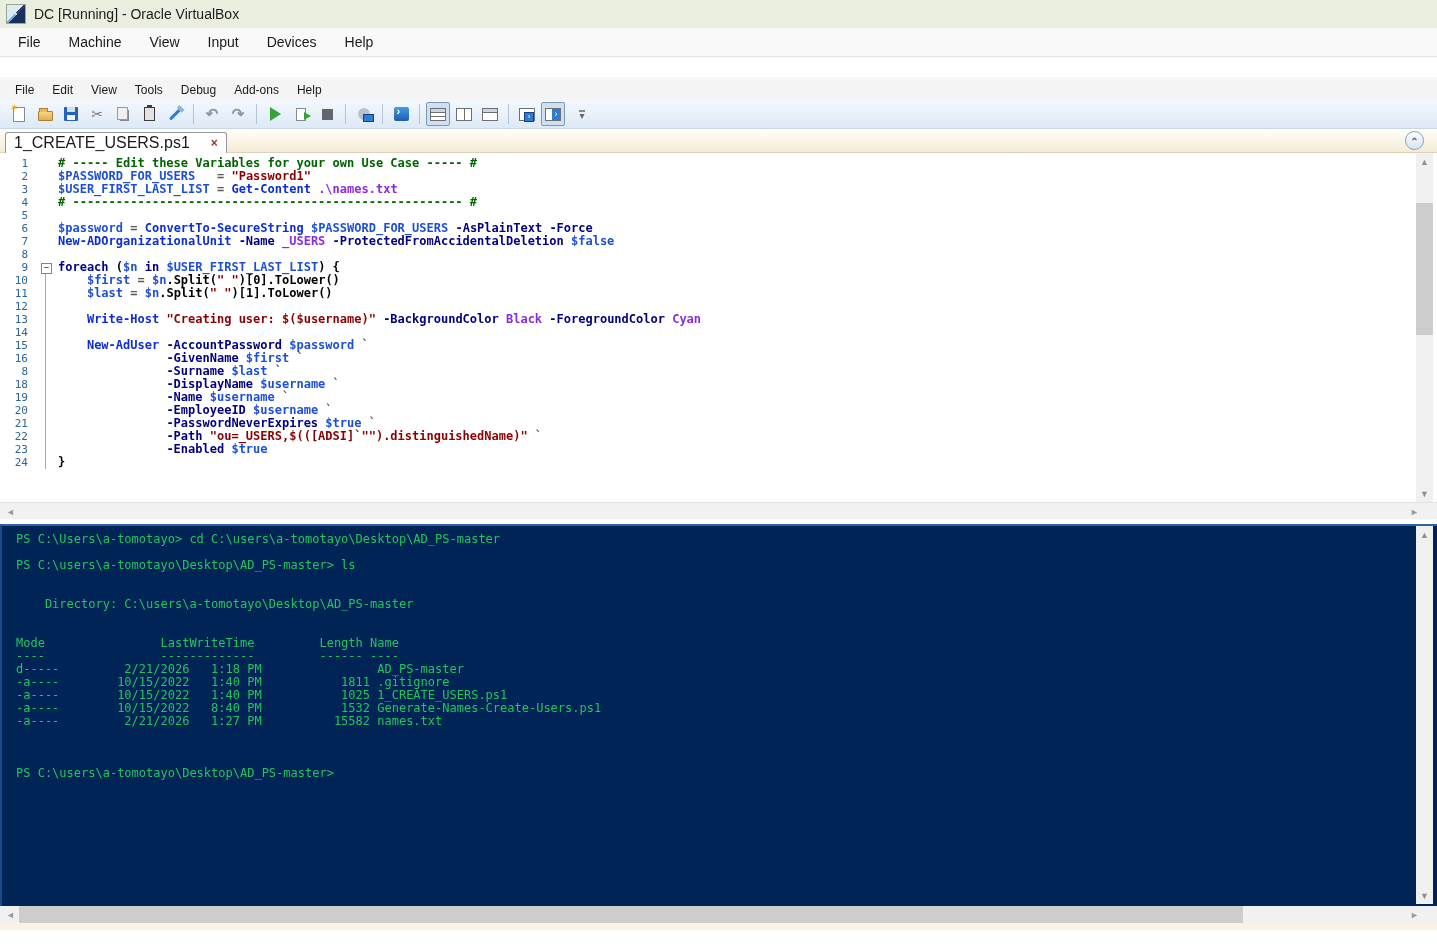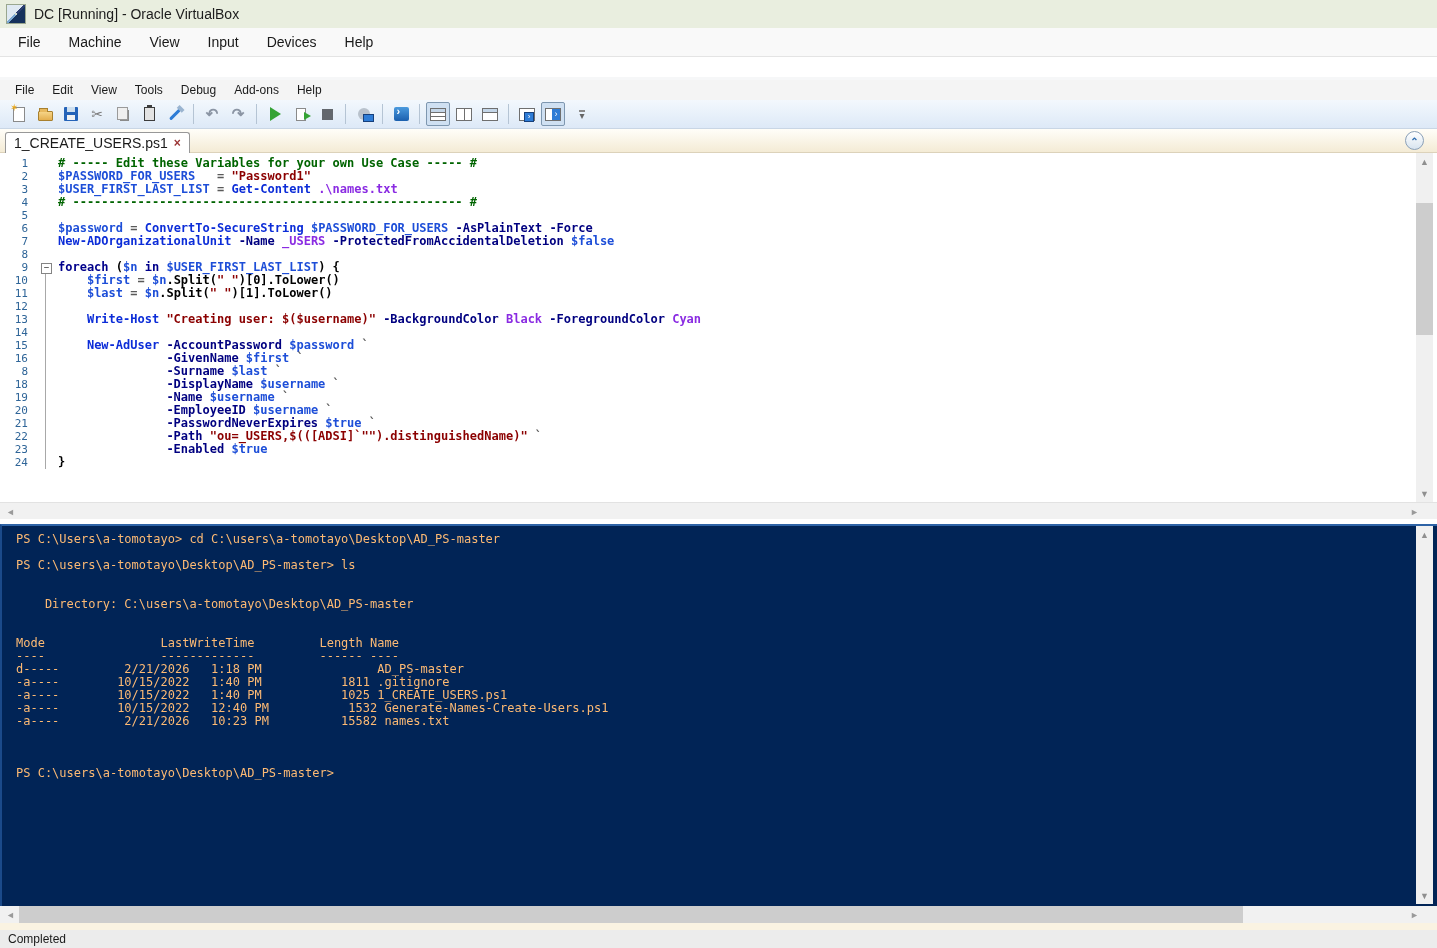--- a/index.html
+++ b/index.html
@@ -81,21 +81,21 @@
     background:#2e7cd6; color:#fff; font-size:9px; line-height:11px; text-align:center; }
   .overflow { margin-left:4px; }
   .overflow .glyph { font-size:10px; color:#666; border-top:2px solid #8a8a8a; padding-top:0px; line-height:7px; }
 
   
   #tabbar { position:absolute; left:0; top:129px; width:100%; height:24px;
     background:linear-gradient(#fffef9,#f4ebd5); border-bottom:1px solid #dcd2ba; }
   #tab-active { position:absolute; left:5px; top:3px; height:21px; background:#fff;
     border:1px solid #989898; border-bottom:none; border-radius:3px 3px 0 0;
     display:flex; align-items:center; padding:0 8px; }
-  #tab-label { font-size:14px; color:#1a1a1a; margin-right:6px; }
+  #tab-label { font-size:16px; color:#1a1a1a; margin-right:21px; }
   #tab-close { font-size:12px; color:#9b3434; font-weight:bold; cursor:default; }
   #collapse-btn { position:absolute; right:13px; top:2px; width:19px; height:19px; border-radius:50%;
     border:1px solid #8aa0b8; background:linear-gradient(#ffffff,#d8e4ef);
     display:flex; align-items:center; justify-content:center; }
   #collapse-btn span { color:#2f6db0; font-size:10px; font-weight:bold; line-height:8px; transform:translateY(1px); }
 
   
   #editor { position:absolute; left:0; top:153px; width:100%; height:349px; background:#fff; overflow:hidden; }
   #code { position:absolute; left:0; top:4px; font-family:"DejaVu Sans Mono", monospace; font-size:12px; }
   .code-line { height:13px; line-height:13px; display:flex; white-space:pre; }
@@ -120,21 +120,21 @@
   .h-right { position:absolute; right:14px; top:0; width:17px; height:17px; color:#9a9a9a; font-size:9px;
     display:flex; align-items:center; justify-content:center; }
 
   
   #splitter { position:absolute; left:0; top:519px; width:100%; height:5px; background:#fff; }
 
   
   #console { position:absolute; left:0; top:524px; width:100%; height:382px;
     background:#012456; border-top:2px solid #2e63a6; border-left:2px solid #1b4a8a; }
   #console-text { position:absolute; left:14px; top:7px; font-family:"DejaVu Sans Mono", monospace;
-    font-size:12px; color:#fdba74; }
+    font-size:12px; color:#22c55e; }
   .con-line { height:13px; line-height:13px; white-space:pre; }
   #console-vscroll { right:4px; top:526px; height:378px; }
   #console-hscroll { top:906px; }
   #console-hthumb { position:absolute; left:19px; top:0; width:1224px; height:17px; background:#cdcdcd; }
 
   
   #cream-strip { position:absolute; left:0; top:923px; width:100%; height:7px; background:#faf3e2; }
   #statusbar { position:absolute; left:0; top:930px; width:100%; height:18px; background:#ececec;
     display:flex; align-items:center; padding-left:8px; }
   #status-text { font-size:12px; color:#1a1a1a; }
@@ -302,39 +302,36 @@
         <div class="con-line"></div>
         <div class="con-line"></div>
         <div class="con-line">    Directory: C:\users\a-tomotayo\Desktop\AD_PS-master</div>
         <div class="con-line"></div>
         <div class="con-line"></div>
         <div class="con-line">Mode                LastWriteTime         Length Name</div>
         <div class="con-line">----                -------------         ------ ----</div>
         <div class="con-line">d-----         2/21/2026   1:18 PM                AD_PS-master</div>
         <div class="con-line">-a----        10/15/2022   1:40 PM           1811 .gitignore</div>
         <div class="con-line">-a----        10/15/2022   1:40 PM           1025 1_CREATE_USERS.ps1</div>
-        <div class="con-line">-a----        10/15/2022   12:40 PM           1532 Generate-Names-Create-Users.ps1</div>
-        <div class="con-line">-a----         2/21/2026   10:23 PM          15582 names.txt</div>
+        <div class="con-line">-a----        10/15/2022   8:40 PM           1532 Generate-Names-Create-Users.ps1</div>
+        <div class="con-line">-a----         2/21/2026   1:27 PM          15582 names.txt</div>
         <div class="con-line"></div>
         <div class="con-line"></div>
         <div class="con-line"></div>
         <div class="con-line">PS C:\users\a-tomotayo\Desktop\AD_PS-master&gt; </div>
       </div>
   </div>
 
   <div class="vscroll" id="console-vscroll">
     <span class="scroll-arrow" style="top:0">▲</span>
     <span class="scroll-arrow" style="bottom:0">▼</span>
   </div>
 
   <div class="hscroll" id="console-hscroll">
     <span class="h-left">◄</span>
     <span id="console-hthumb"></span>
     <span class="h-right">►</span>
   </div>
 
   <div id="cream-strip"></div>
 
-  <div id="statusbar">
-    <span id="status-text">Completed</span>
-  </div>
 
 </div>
 
 </body></html>

